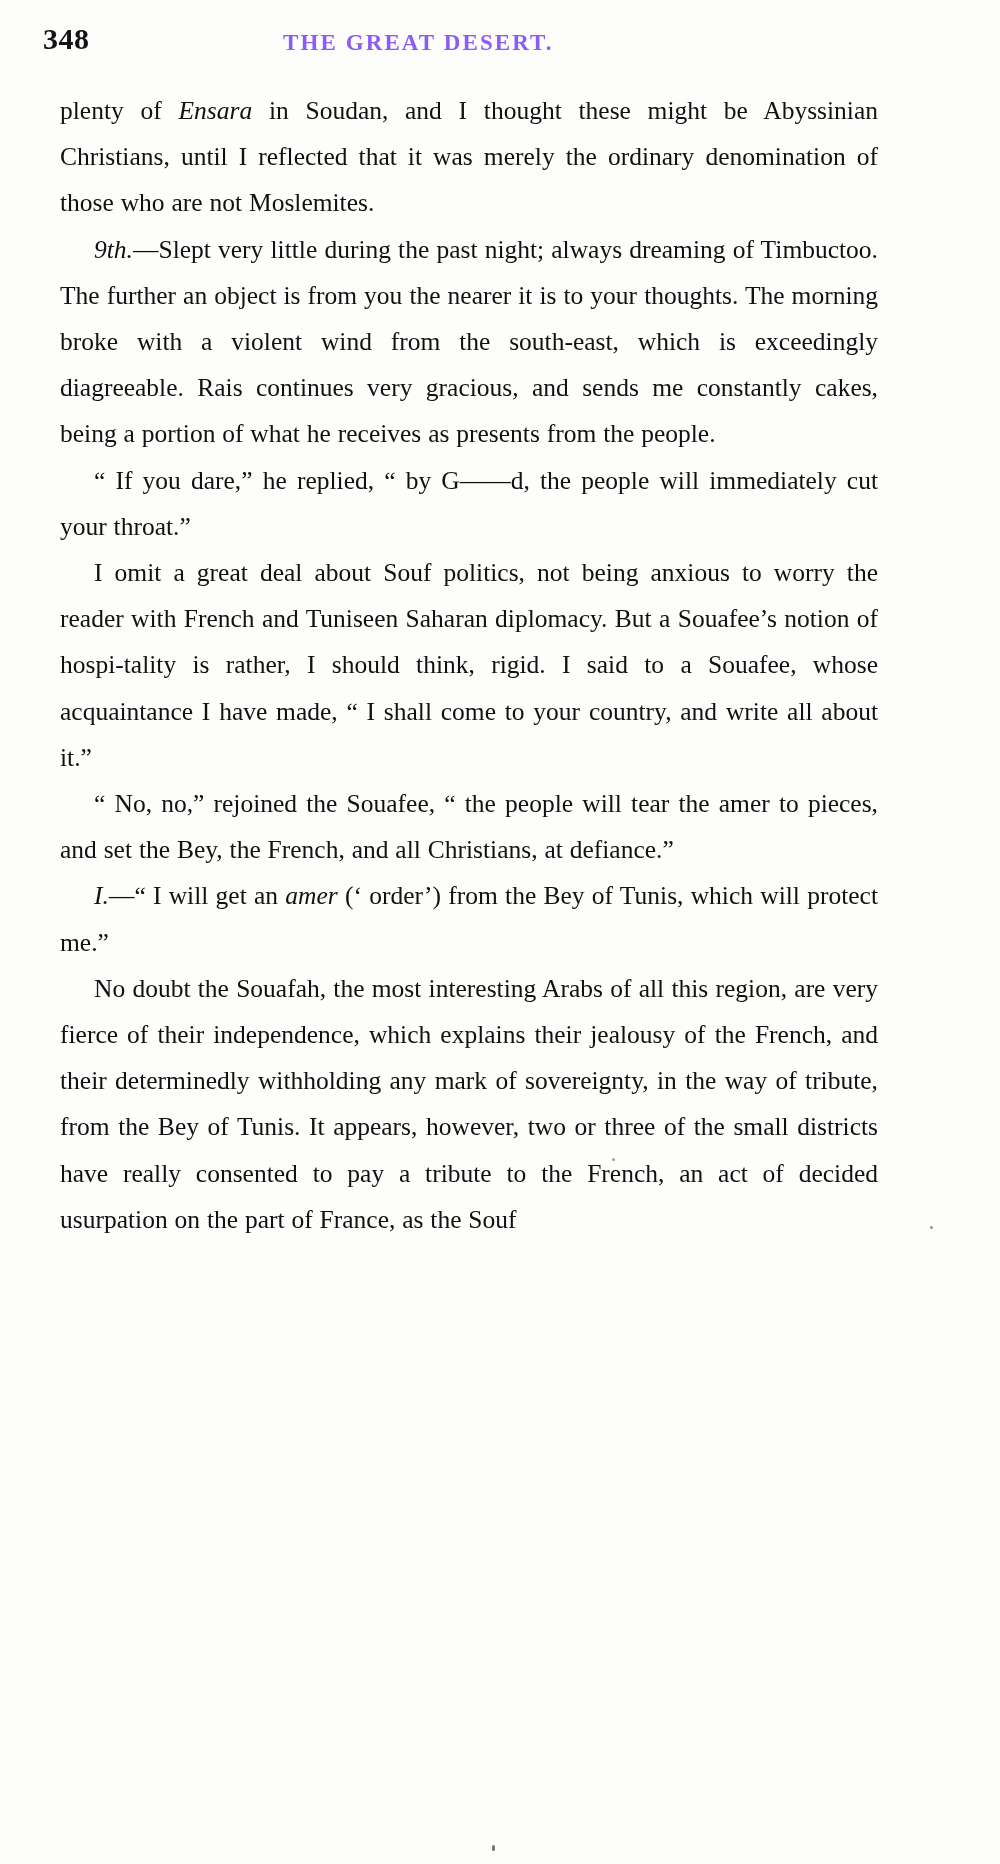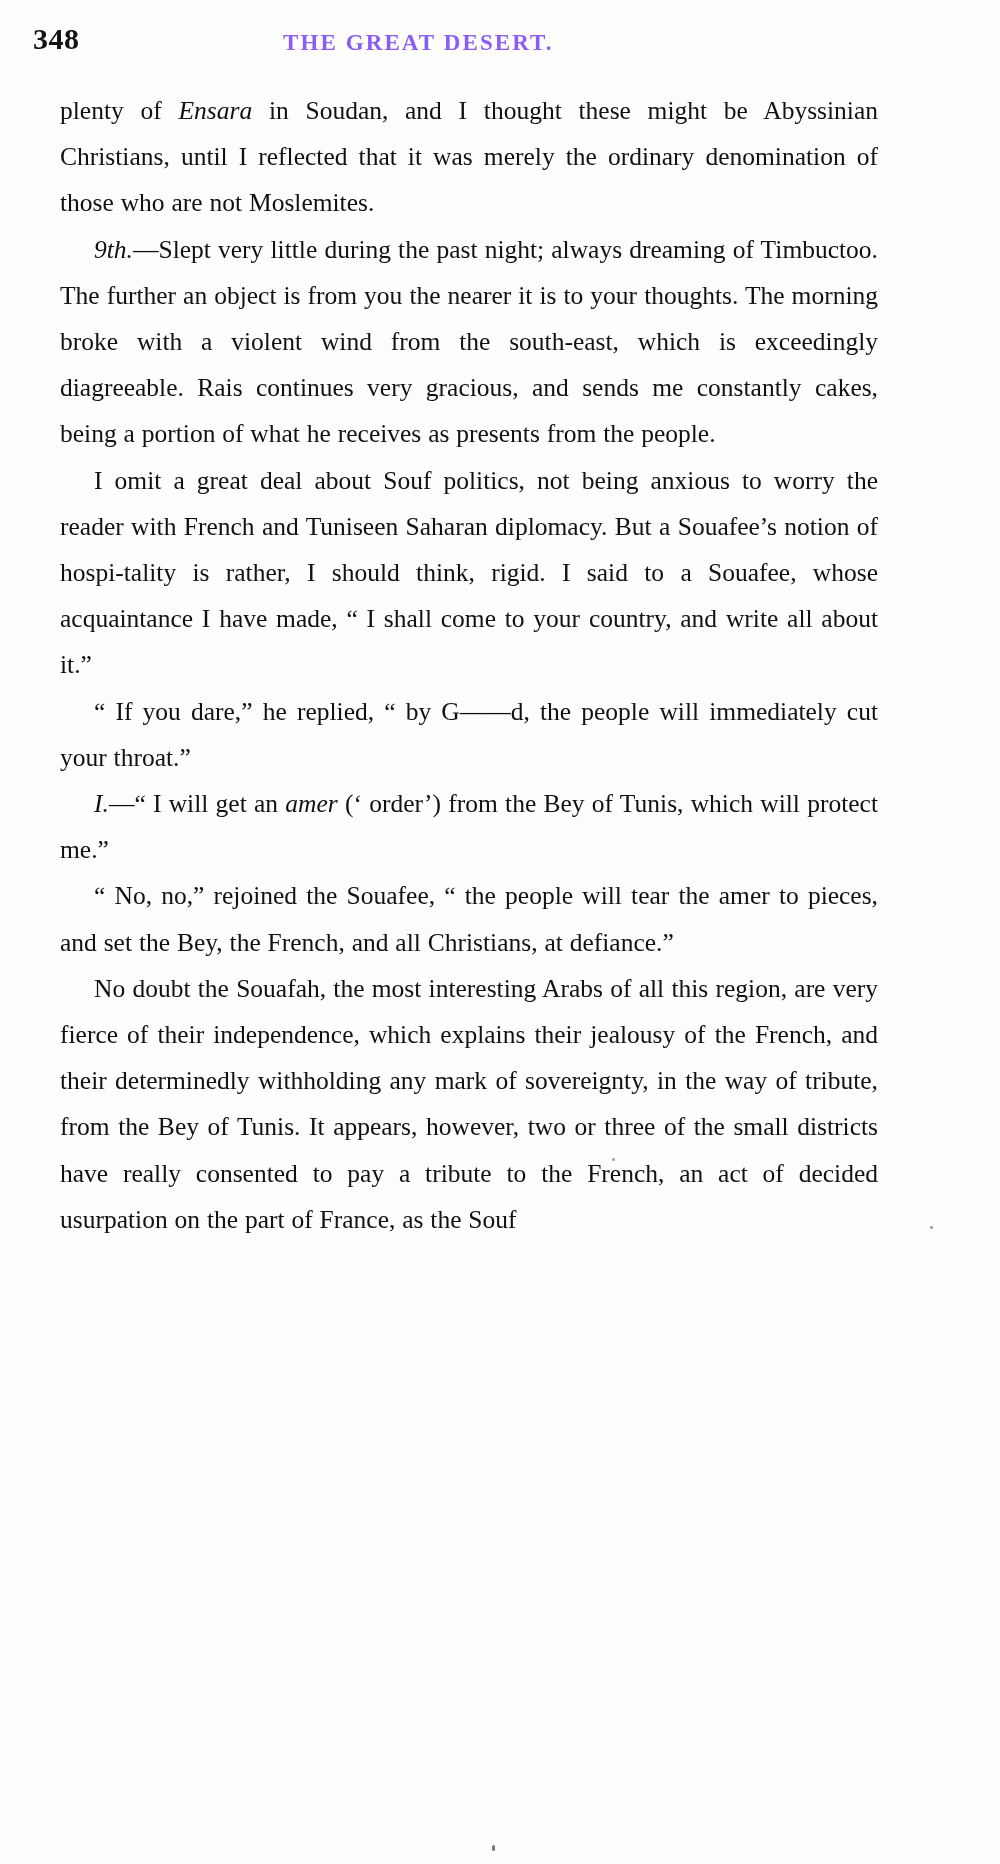--- a/index.html
+++ b/index.html
@@ -30,21 +30,21 @@
   }
   .header {
     position: absolute;
     top: 22px;
     left: 28px;
     right: 40px;
     height: 40px;
   }
   .folio {
     position: absolute;
-    left: 5px;
+    left: 15px;
     top: 0;
     font-size: 30px;
     font-weight: 700;
     letter-spacing: 0.5px;
     color: #131313;
   }
   .running-head {
     position: absolute;
     left: 255px;
     top: 8px;
@@ -92,24 +92,24 @@
   <div class="page-inner">
 
     <div class="header">
       <div class="folio">348</div>
       <div class="running-head">THE GREAT DESERT.</div>
     </div>
 
     <div class="body-text" id="bodyText">
         <p class="no-indent"><span>plenty of </span><em>Ensara</em><span> in Soudan, and  I  thought these might be Abyssinian  Christians,  until  I  reflected  that  it  was merely  the  ordinary  denomination  of those who are  not Moslemites.</span></p>
         <p><em>9th.</em><span>—Slept  very  little  during  the  past  night;  always dreaming of Timbuctoo.    The  further  an  object  is  from you   the   nearer   it  is  to  your  thoughts.    The  morning broke with a  violent wind from  the  south-east, which  is exceedingly  diagreeable.    Rais  continues  very  gracious, and  sends  me constantly cakes, being  a  portion  of what he receives as presents from the people.</span></p>
+        <p><span>“ If you dare,” he  replied,  “ by  G——d,  the  people  will immediately cut your throat.”</span></p>
         <p><span>I  omit  a  great  deal  about  Souf  politics,  not  being anxious  to worry  the  reader with  French  and  Tuniseen Saharan  diplomacy.    But  a  Souafee’s  notion  of  hospi-tality  is  rather,  I  should  think,  rigid.    I  said   to  a Souafee, whose acquaintance I have made, “ I  shall  come to your country, and write all about it.”</span></p>
-        <p><span>“ If you dare,” he  replied,  “ by  G——d,  the  people  will immediately cut your throat.”</span></p>
+        <p><span>“ No, no,”  rejoined the Souafee, “ the  people will  tear the amer to  pieces, and set  the Bey, the French, and all Christians, at defiance.”</span></p>
         <p><em>I.</em><span>—“ I  will  get  an  </span><em>amer</em><span> (‘ order’)  from  the  Bey  of Tunis, which will protect me.”</span></p>
-        <p><span>“ No, no,”  rejoined the Souafee, “ the  people will  tear the amer to  pieces, and set  the Bey, the French, and all Christians, at defiance.”</span></p>
         <p><span>No doubt the Souafah,  the  most  interesting Arabs of all  this region,  are  very  fierce  of  their  independence, which  explains  their  jealousy  of  the  French,  and  their determinedly  withholding  any  mark  of  sovereignty,  in the  way  of  tribute, from  the  Bey  of  Tunis.    It appears, however,  two  or  three  of  the  small  districts  have really consented  to  pay  a tribute  to  the  French,  an  act  of decided  usurpation  on  the  part  of France, as  the  Souf</span></p>
       </div>
 
     <div class="smallmark speck-1"></div>
     <div class="smallmark speck-2"></div>
     <div class="smallmark speck-3"></div>
 
   </div>
 </div>
 

